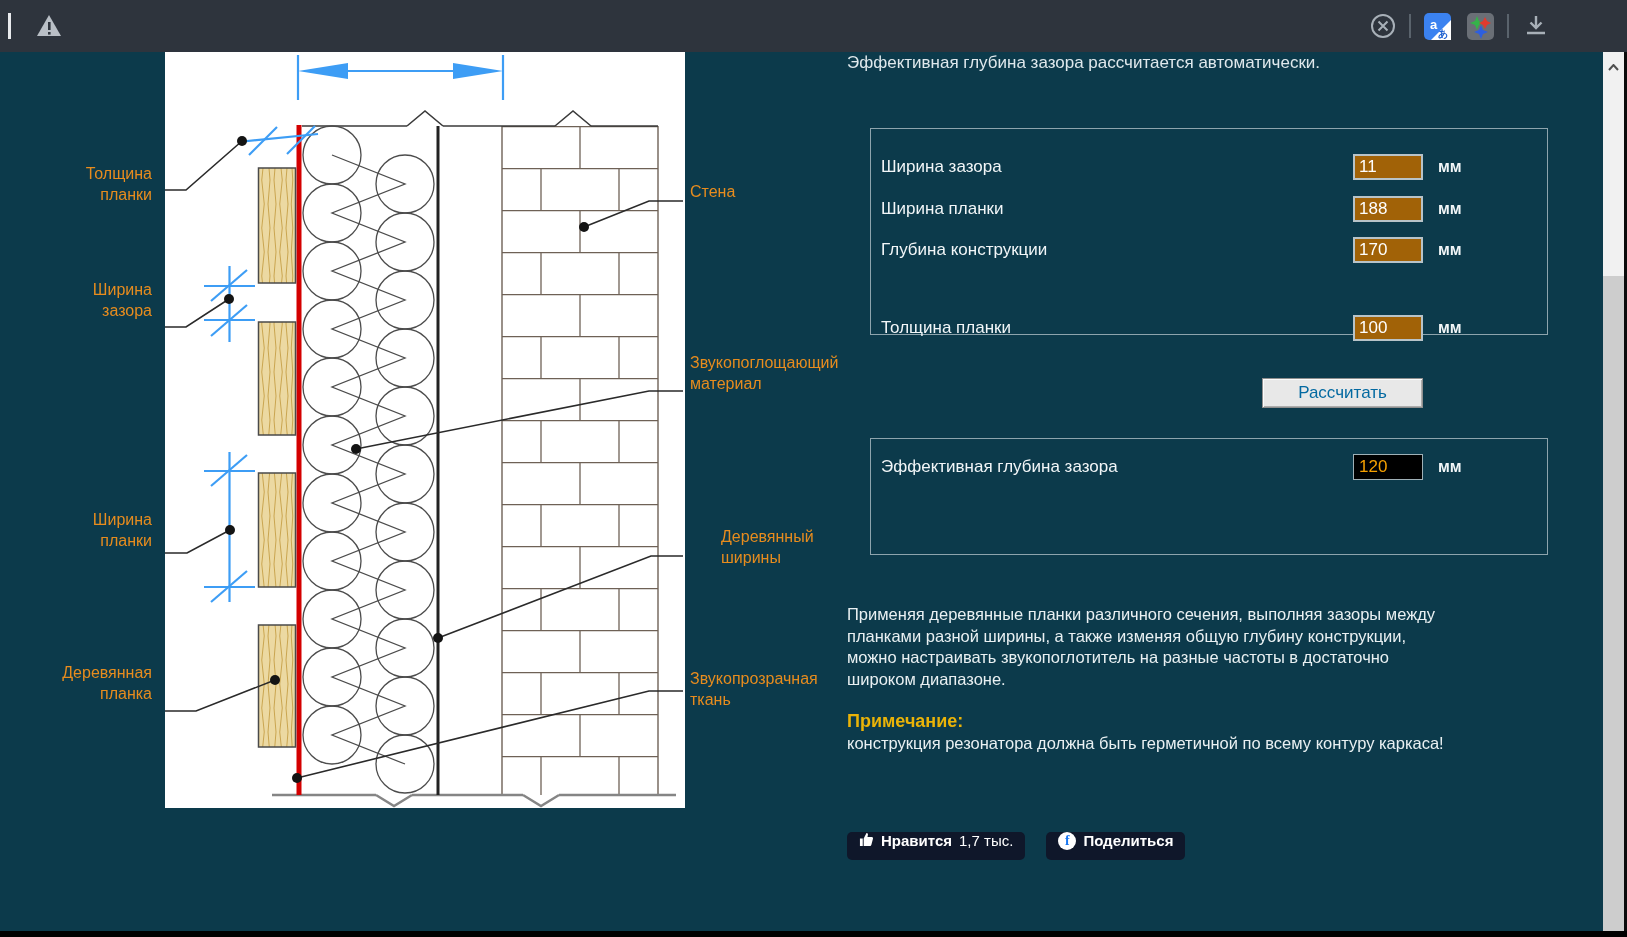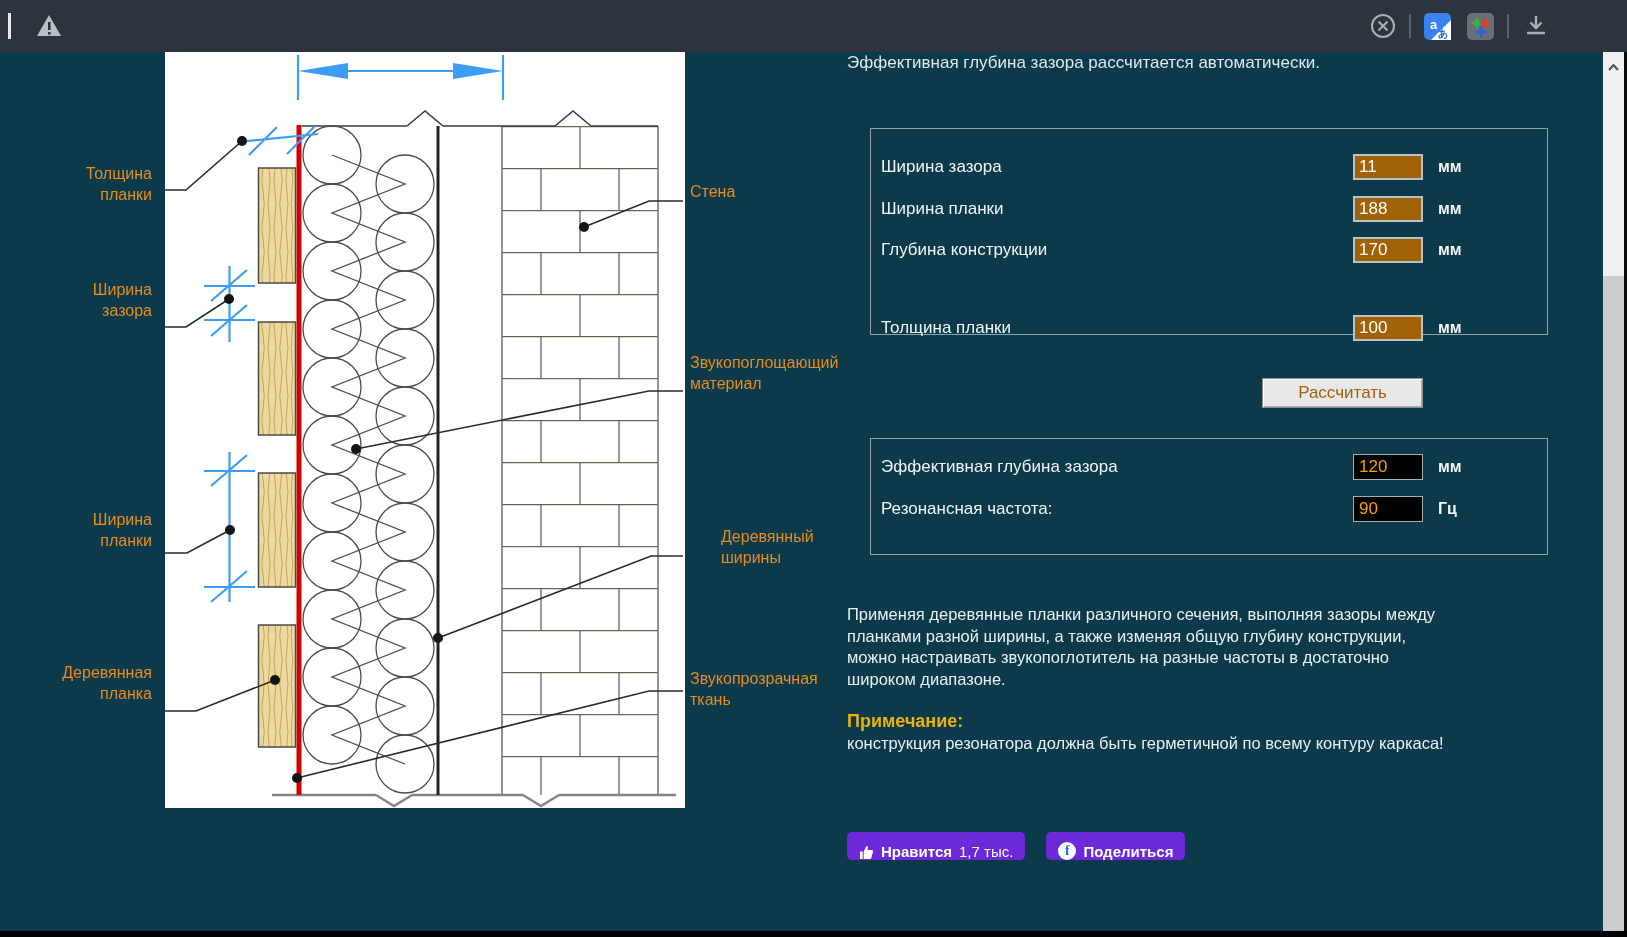--- a/index.html
+++ b/index.html
@@ -49,30 +49,30 @@
   .r-value{
     position:absolute;left:472px;top:0;width:70px;height:26px;box-sizing:border-box;
     background:#000;border:1px solid #9fb0b6;color:#f5a000;
     font-size:17px;line-height:24px;padding-left:5px;
   }
   .f-unit{position:absolute;left:557px;top:0;font-weight:bold;font-size:16px;color:#f2f6f8;text-align:right;}
   .calc-btn{
     left:1262px;top:378px;width:161px;height:30px;
     background:#e8e8e8;border:1px solid #8f8f8f;
     box-shadow:inset 1px 1px 0 #fbfbfb, inset -1px -1px 0 #adadad;
-    font-size:17px;color:#a16207;font-family:inherit;cursor:pointer;
+    font-size:17px;color:#0369a1;font-family:inherit;cursor:pointer;
   }
   .para{left:847px;top:604px;width:604px;font-size:16.5px;line-height:21.5px;color:#e9f0f2;}
   .note-title{left:847px;top:711px;font-size:18px;font-weight:bold;color:#eab308;}
   .note-body{left:847px;top:733px;width:604px;font-size:16.5px;line-height:21.5px;color:#e9f0f2;}
 
   .fb-bar{left:847px;top:832px;display:flex;gap:21px;}
   .fb-btn{
-    height:28px;background:#6d28d9;color:#fff;border:none;border-radius:5px;
-    display:flex;align-items:flex-end;padding:0 12px;gap:7px;font-size:15px;
+    height:28px;background:#0f172a;color:#fff;border:none;border-radius:5px;
+    display:flex;align-items:flex-start;padding:0 12px;gap:7px;font-size:15px;
     font-family:inherit;cursor:pointer;white-space:nowrap;
   }
   .fb-btn .bold{font-weight:bold;}
   .f-logo{
     width:18px;height:18px;background:#fff;border-radius:50%;
     color:#1877f2;font-weight:bold;font-size:14px;line-height:18px;text-align:center;
     font-family:"Liberation Serif",serif;
   }
 </style>
 </head>
@@ -311,25 +311,20 @@
 </div>
 
 <button class="abs calc-btn">Рассчитать</button>
 
 <div class="abs panel panel-res">
   <div class="frow" style="top:15px;">
     <span class="f-label">Эффективная глубина зазора</span>
     <span class="r-value">120</span>
     <span class="f-unit">мм</span>
   </div>
-  <div class="frow" style="top:57px;">
-    <span class="f-label">Резонансная частота:</span>
-    <span class="r-value">90</span>
-    <span class="f-unit">Гц</span>
-  </div>
 </div>
 
 <div class="abs para">Применяя деревянные планки различного сечения, выполняя зазоры между планками разной ширины, а также изменяя общую глубину конструкции, можно настраивать звукопоглотитель на разные частоты в достаточно широком диапазоне.</div>
 <div class="abs note-title">Примечание:</div>
 <div class="abs note-body">конструкция резонатора должна быть герметичной по всему контуру каркаса!</div>
 
 <div class="abs fb-bar">
   <button class="fb-btn">
     <span style="display:flex;">
       <svg width="15" height="15" viewBox="0 0 16 16" fill="#ffffff">

